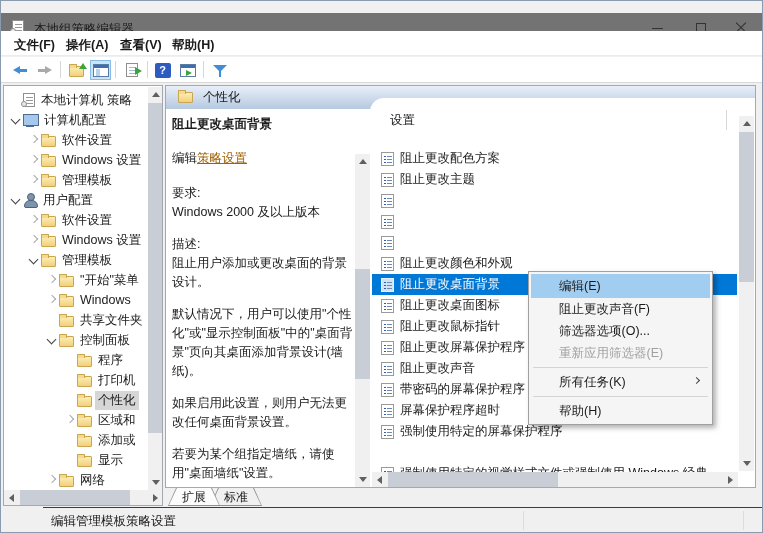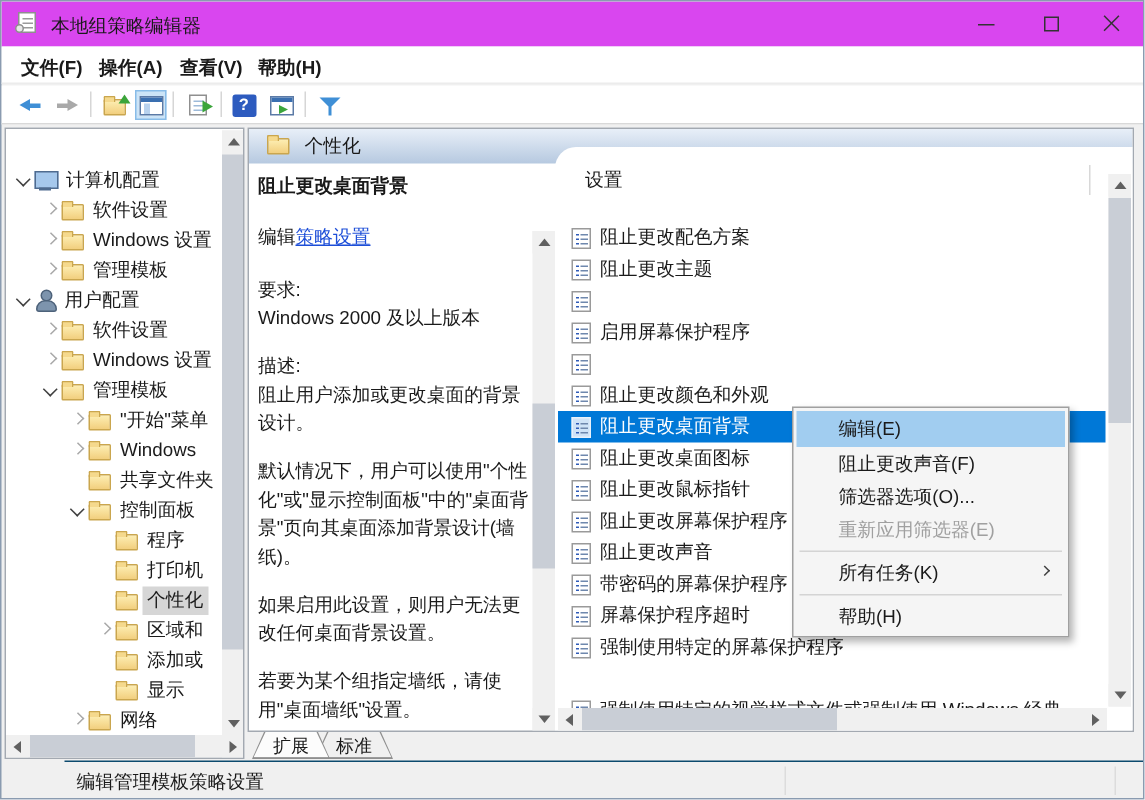--- a/index.html
+++ b/index.html
@@ -1,21 +1,21 @@
 <!DOCTYPE html>
 <html><head>
 <meta charset="utf-8">
 <style>
   * { margin:0; padding:0; box-sizing:border-box; }
   html,body { background:#cfd8e4; }
   body { font-family:"Liberation Sans","DejaVu Sans",sans-serif; font-size:12.5px; color:#1a1a1a; }
   #window { position:relative; width:763px; height:533px; background:#f0f0f0; border:1px solid #8a9bb0; overflow:hidden; }
 
   
-  #titlebar { position:absolute; left:0; top:0; width:100%; height:30px; background:#d946ef; }
+  #titlebar { position:absolute; left:0; top:12px; width:100%; height:30px; background:#737373; }
   #title-icon { position:absolute; left:11px; top:7px; }
   #title-text { position:absolute; left:33px; top:8px; font-size:12.5px; }
   .winbtn { position:absolute; top:0; width:34px; height:30px; display:flex; align-items:center; justify-content:center; }
   #btn-min { right:88px; } #btn-max { right:44px; } #btn-close { right:4px; }
   .glyph-min { width:11px; height:1px; background:#333; display:block; }
   .glyph-max { width:10px; height:10px; border:1px solid #333; display:block; }
   .glyph-close { position:relative; width:12px; height:12px; display:block; }
   .glyph-close::before,.glyph-close::after { content:""; position:absolute; left:-1px; top:5px; width:14px; height:1px; background:#333; }
   .glyph-close::before { transform:rotate(45deg); } .glyph-close::after { transform:rotate(-45deg); }
 
@@ -89,21 +89,21 @@
 
   #right-pane { position:absolute; left:164px; top:84px; width:591px; height:403px; background:#fff; border:1px solid #a3a9b1; overflow:hidden; }
   #pane-header { position:absolute; left:0; top:0; width:100%; height:23px; background:linear-gradient(#e8eff8,#b6c9e0); display:flex; align-items:center; padding-left:12px; }
   #pane-header .folder { margin-top:0; }
   #pane-header-title { margin-left:10px; font-size:12.5px; }
 
   
   #desc-col { position:absolute; left:6px; top:30px; width:182px; }
   #policy-title { font-weight:bold; margin-bottom:17px; }
   #edit-line { margin-bottom:17px; }
-  #edit-link { color:#1d4ed8; text-decoration:underline; }
+  #edit-link { color:#a16207; text-decoration:underline; }
   .desc-par { line-height:19px; margin-bottom:13px; }
   #req-label,#desc-label { line-height:19px; }
   #desc-scroll { left:189px; top:68px; height:333px; }
   #desc-scroll .sb-thumb { left:0; top:115px; width:15px; height:110px; }
 
   
   #list-area { position:absolute; left:204px; top:12px; width:387px; height:460px; background:#fff; border-top-left-radius:14px; }
   #list-header { position:absolute; left:20px; top:14px; color:#1a1a1a; }
   #col-divider { position:absolute; left:356px; top:12px; width:1px; height:20px; background:#d8d8d8; }
   .lrow { position:absolute; left:2px; width:365px; height:21px; display:flex; align-items:center; overflow:hidden; white-space:nowrap; }
@@ -199,20 +199,25 @@
     <div class="tb" style="left:176px">
         <span class="miniwin play"></span>
       </div>
     <span class="tbsep" style="left:202px"></span>
     <div class="tb" style="left:208px">
         <span class="filtericon"></span>
       </div>
   </div>
 
   <div id="tree-pane">
+    <div class="trow ind0" style="top:4px">
+        <span class="noexp"></span>
+        <span class="scrollicon"></span>
+        <span class="tlabel">本地计算机 策略</span>
+      </div>
     <div class="trow ind1" style="top:24px">
         <span class="chev exp"></span>
         <span class="computericon"></span>
         <span class="tlabel">计算机配置</span>
       </div>
     <div class="trow ind2" style="top:44px">
         <span class="chev col"></span>
         <span class="folder"></span>
         <span class="tlabel">软件设置</span>
       </div>
@@ -358,21 +363,20 @@
         </div>
       <div class="lrow" style="top:71px">
           <span class="policyicon"></span>
           <span>阻止更改主题</span>
         </div>
       <div class="lrow" style="top:92px">
           <span class="policyicon"></span>
         </div>
       <div class="lrow" style="top:113px">
           <span class="policyicon"></span>
-          <span>启用屏幕保护程序</span>
         </div>
       <div class="lrow" style="top:134px">
           <span class="policyicon"></span>
         </div>
       <div class="lrow" style="top:155px">
           <span class="policyicon"></span>
           <span>阻止更改颜色和外观</span>
         </div>
       <div class="lrow selected" style="top:176px">
           <span class="policyicon onblue"></span>

